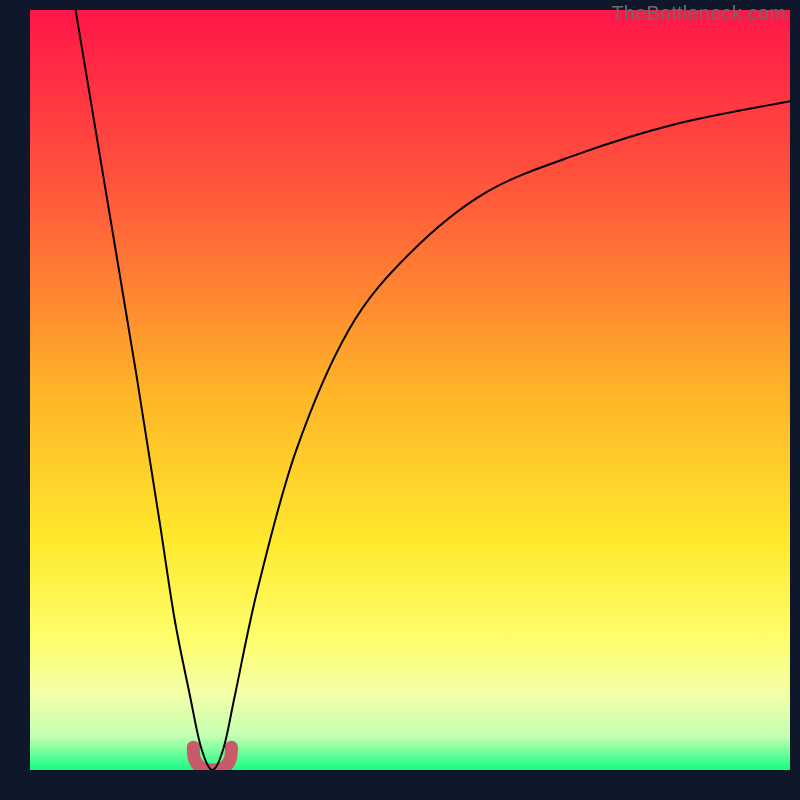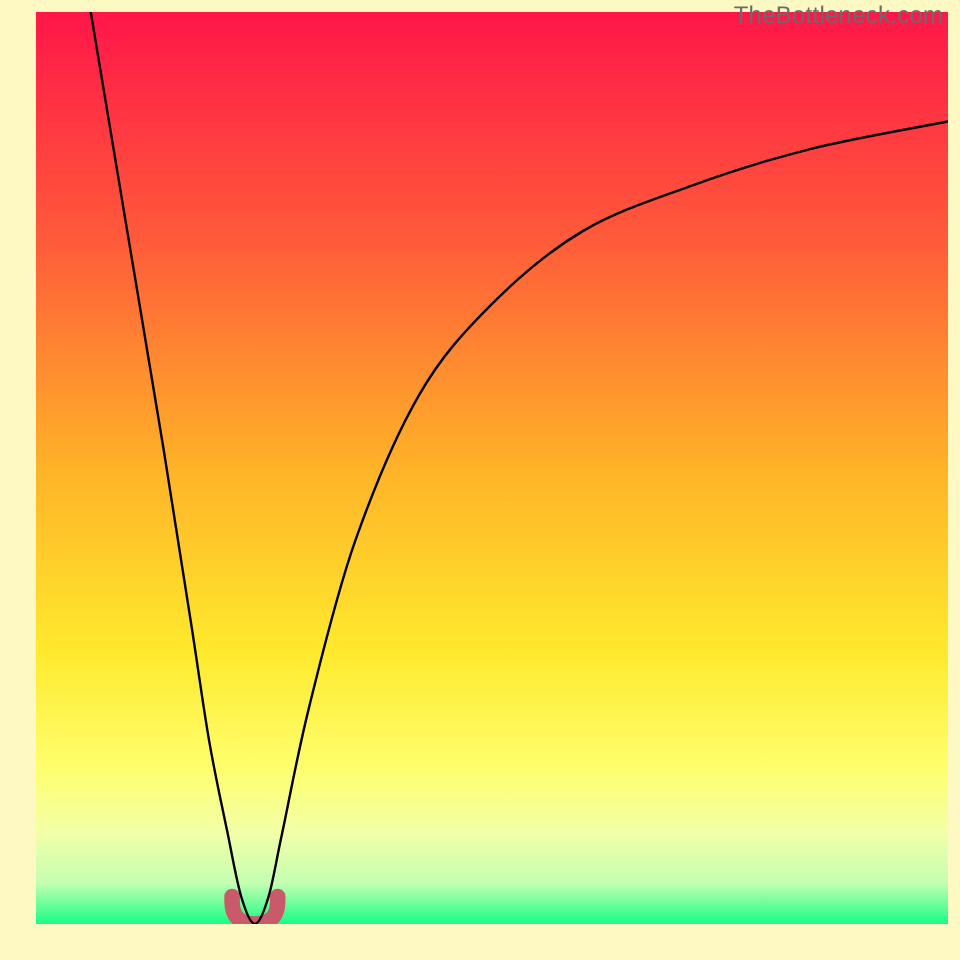--- a/index.html
+++ b/index.html
@@ -8,21 +8,21 @@
     width: 800px;
     height: 800px;
     overflow: hidden;
     background: #000;
     font-family: Arial, Helvetica, sans-serif;
   }
   .frame {
     position: absolute;
     left: 0; top: 0;
     width: 800px; height: 800px;
-    background: #fef9c3;
+    background: #0f172a;
   }
   .plot {
     position: absolute;
     left: 30px;
     top: 10px;
     width: 760px;
     height: 760px;
   }
   .plot svg {
     display: block;

